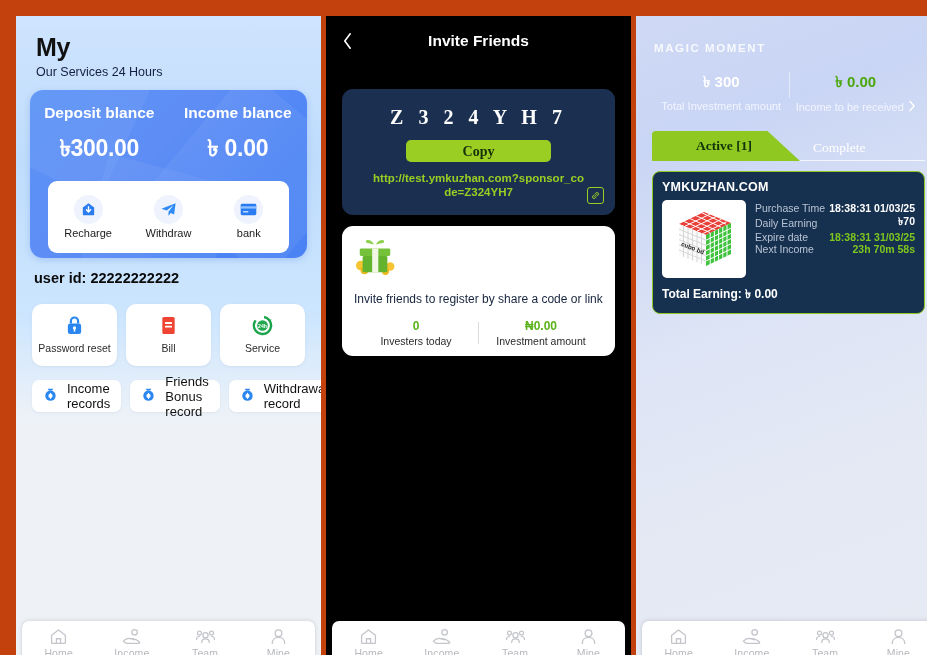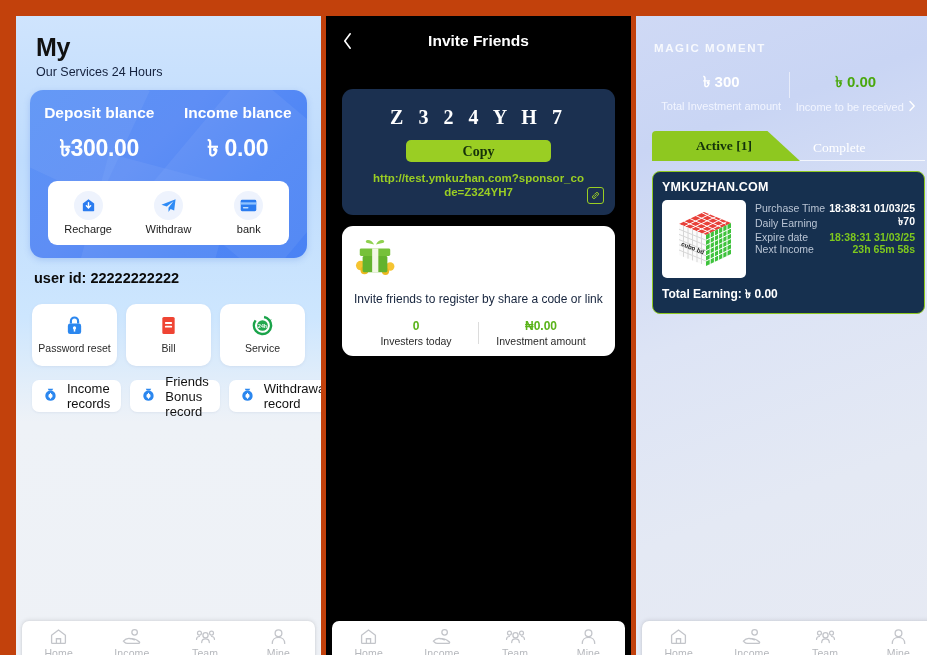--- a/index.html
+++ b/index.html
@@ -40,21 +40,21 @@
     overflow:hidden;box-shadow:0 2px 6px rgba(70,120,220,.25);
   }
   .balcard .deco{position:absolute;inset:0;opacity:.17;}
   .balcard .deco span{position:absolute;background:#ffffff;opacity:.35;}
   .balrow{position:relative;display:flex;padding:14px 0 0 0;z-index:2;}
   .balcol{width:50%;text-align:center;}
   .ball{font-size:15.5px;font-weight:bold;color:#fff;}
   .balv{margin-top:8px;font-size:23px;font-weight:bold;color:#fff;letter-spacing:-.3px;}
   .actions{
     position:relative;z-index:2;margin:12px 18px 0 18px;background:#fff;border-radius:9px;
-    height:64px;display:flex;align-items:center;
+    height:72px;display:flex;align-items:center;
   }
   .act{width:33.33%;display:flex;flex-direction:column;align-items:center;gap:3px;cursor:pointer;}
   .act .circ{width:29px;height:29px;border-radius:50%;background:#eef3fd;display:flex;align-items:center;justify-content:center;}
   .act .al{font-size:11px;color:#1b1b1b;}
   .uid{margin:12px 0 0 18px;font-size:14.5px;font-weight:bold;color:#0b0b0b;}
 
   .quick{display:flex;gap:9px;margin:18px 16px 0 16px;}
   .qtile{
     flex:1;height:62px;background:#fff;border-radius:10px;
     display:flex;flex-direction:column;align-items:center;justify-content:center;gap:3px;
@@ -513,21 +513,21 @@
             <div class="sr">
               <span class="sk">Daily Earning</span>
               <span class="sv">৳70</span>
             </div>
             <div class="sr">
               <span class="sk">Expire date</span>
               <span class="sv green">18:38:31 31/03/25</span>
             </div>
             <div class="sr">
               <span class="sk">Next Income</span>
-              <span class="sv green">23h 65m 58s</span>
+              <span class="sv green">23h 70m 58s</span>
             </div>
           </div>
         </div>
         <div class="total">Total Earning: ৳ 0.00</div>
       </div>
 
       <div class="tabbar">
         <div class="tabitem">
           <span>
               <svg width="19" height="19" viewBox="0 0 22 22">

